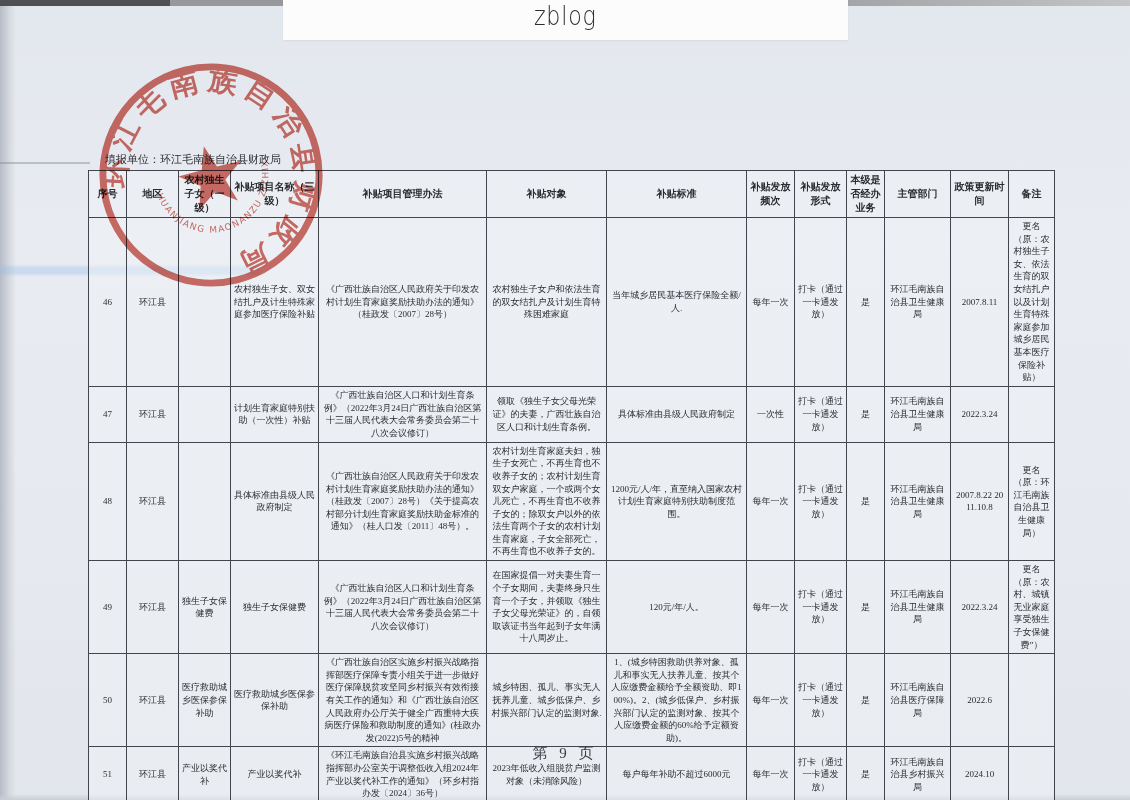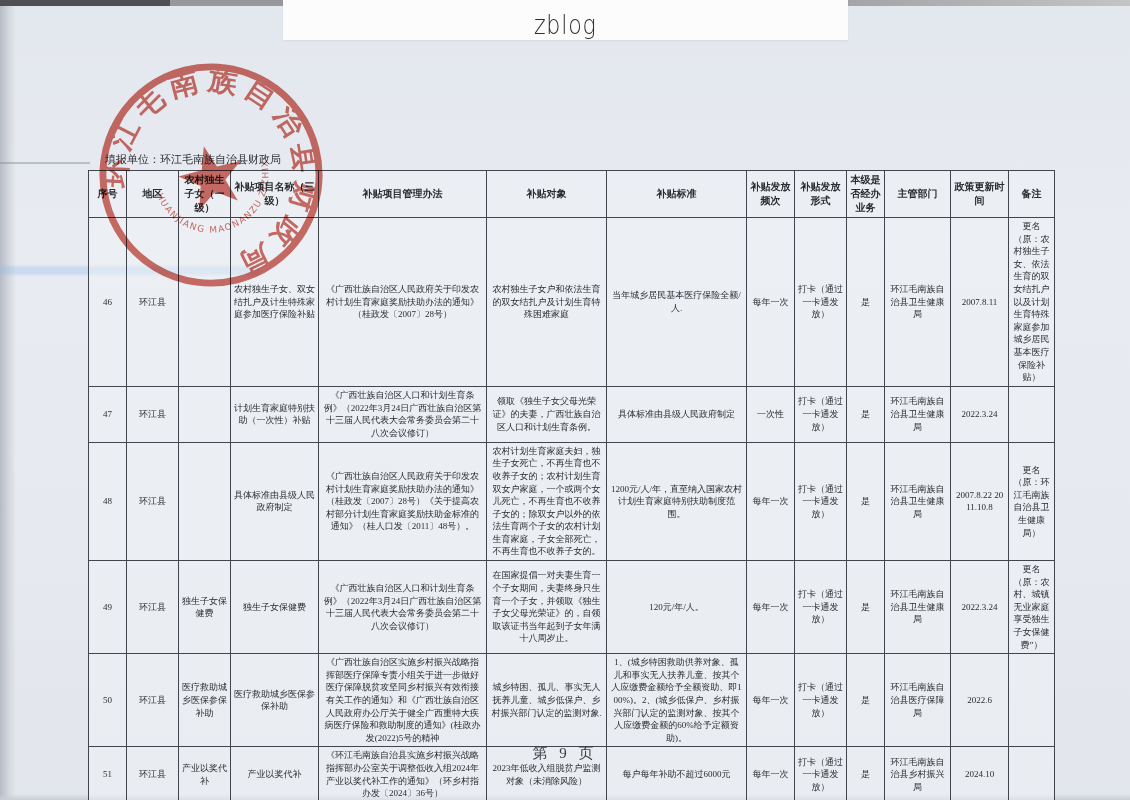--- a/index.html
+++ b/index.html
@@ -16,21 +16,21 @@
     background:linear-gradient(0deg,#c9cdd4, rgba(201,205,212,0)); }
   .band-blue { position:absolute; left:0; top:266px; width:260px; height:9px;
     background:rgba(150,190,235,0.35); filter:blur(1px); }
   .band-grey { position:absolute; left:0; top:162px; width:90px; height:2px;
     background:rgba(120,130,145,0.4); }
 
   
   .top-strip { position:absolute; left:0; top:0; width:1130px; height:6px;
     background:linear-gradient(90deg,#4e5053 0 170px,#97989b 170px 65%,#c3c4c6 100%); }
   .site-box { position:absolute; left:283px; top:0; width:565px; height:40px;
-    background:#fcfcfd; display:flex; align-items:flex-end; justify-content:center;
+    background:#fcfcfd; display:flex; align-items:flex-start; justify-content:center;
     box-shadow:0 1px 2px rgba(0,0,0,0.06); }
   .site-label { font-family:"DejaVu Sans",sans-serif; font-weight:300; font-size:27px;
     color:#2e2e30; letter-spacing:1px; transform:scaleX(0.82); }
 
   
   .doc-title { position:absolute; left:120px; right:80px; top:106px; text-align:center;
     font-size:22px; font-weight:bold; letter-spacing:2px; color:#17181c; }
   .report-unit { position:absolute; left:105px; top:152px; font-size:11px; font-weight:normal; }
 
   table.policy { position:absolute; left:88px; top:170px; width:966px;

